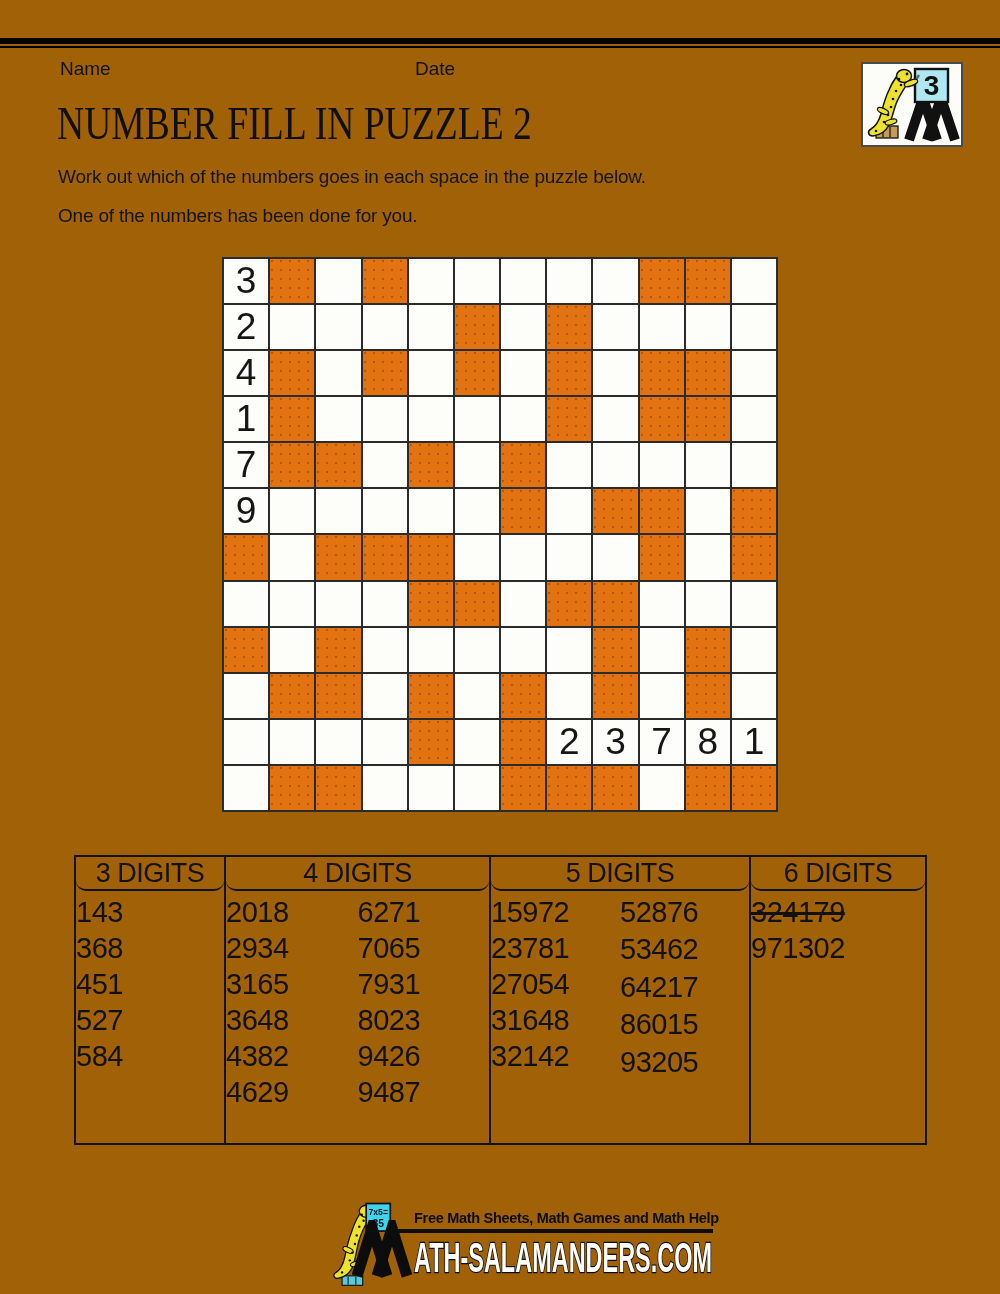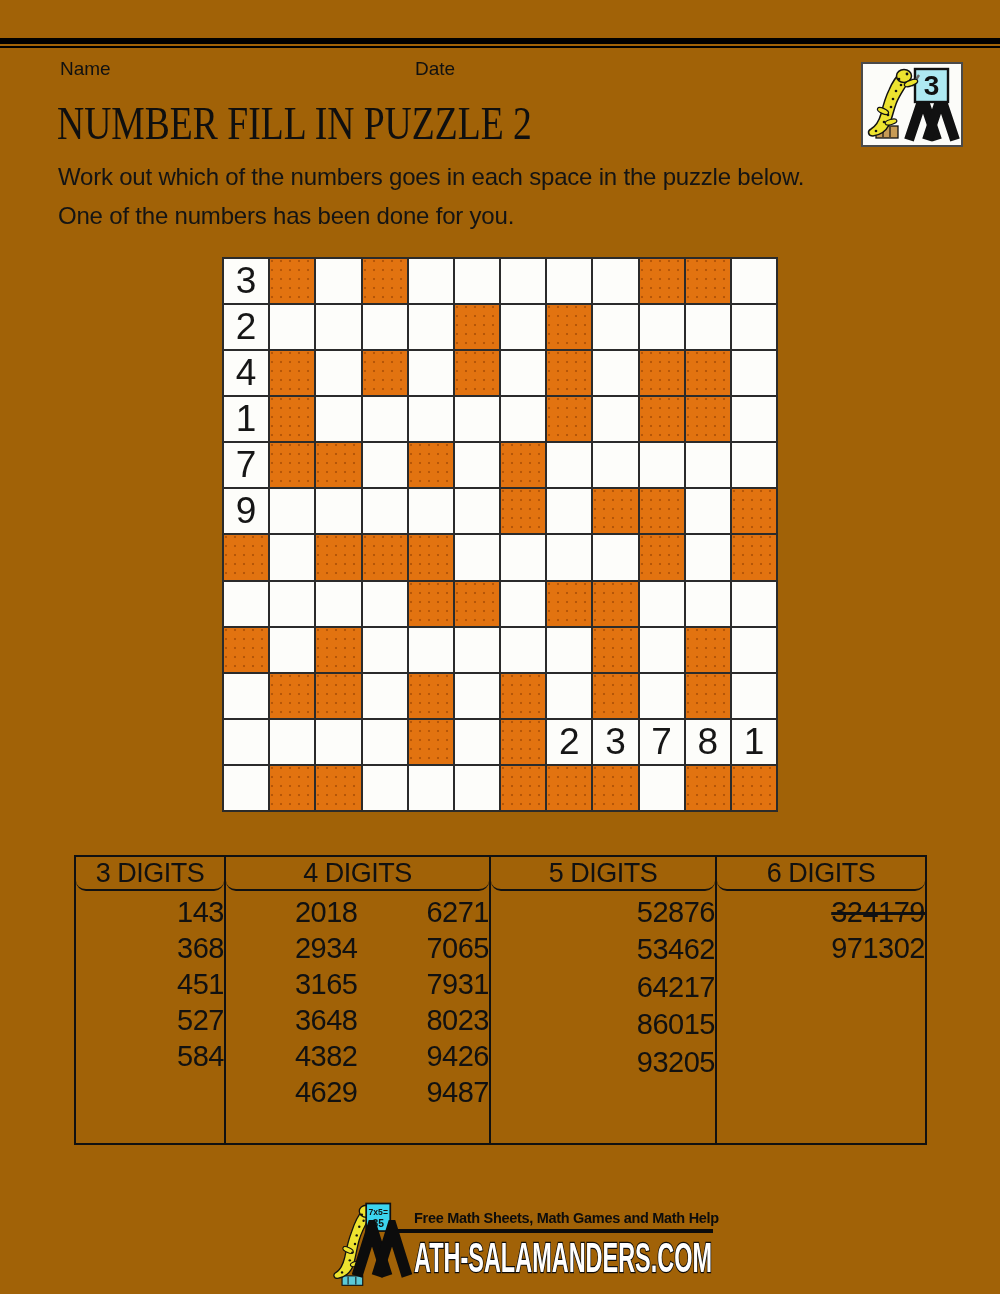--- a/index.html
+++ b/index.html
@@ -18,21 +18,21 @@
   .date-label { position: absolute; left: 415px; top: 58px; font-size: 19px; color: #111; }
 
   .page-title {
     position: absolute; left: 57px; top: 96px;
     font-family: "Liberation Serif", serif;
     font-size: 47px; color: #0f0f0f; white-space: nowrap;
     transform: scaleX(0.8); transform-origin: left top; letter-spacing: 0px;
   }
   .instructions {
     position: absolute; left: 58px; top: 158px;
-    font-size: 24px; color: #141414; line-height: 38.5px; letter-spacing: -0.2px;
+    font-size: 19px; color: #141414; line-height: 38.5px; letter-spacing: -0.2px;
   }
 
   
   .corner-logo {
     position: absolute; left: 861px; top: 62px; width: 102px; height: 85px;
     background: #fcfcf9; border: 2px solid #4a4a4a;
   }
 
   
   .pgrid {
@@ -52,28 +52,28 @@
     background-size: 9px 9px;
   }
 
   
   .ntable {
     position: absolute; left: 74px; top: 855px; width: 853px; height: 290px;
     border: 2px solid #111; display: flex; color: #111;
   }
   .ncol { display: flex; flex-direction: column; }
   .ncol + .ncol { border-left: 2px solid #111; }
-  .ncol.w1 { width: 148px; } .ncol.w2 { width: 265px; } .ncol.w3 { width: 226px; } .ncol.w4 { flex: 1; }
+  .ncol.w1 { width: 148px; } .ncol.w2 { width: 265px; } .ncol.w3 { width: 260px; } .ncol.w4 { flex: 1; }
   .nhead {
     height: 34px; border-bottom: 2px solid #111;
     display: flex; align-items: center; justify-content: center;
     font-size: 27px; letter-spacing: -0.5px; white-space: nowrap; border-radius: 10px;
   }
   .nbody { flex: 1; display: flex; padding-top: 3px; }
-  .nlist { flex: 1; text-align: right; }
+  .nlist { flex: 1; text-align: left; }
   .nitem { height: 36px; line-height: 36px; font-size: 29px; letter-spacing: -0.5px; }
   .nlist.stagger .nitem { height: 37.4px; line-height: 37.4px; }
   .nitem.struck { text-decoration: line-through; text-decoration-thickness: 2.5px; }
 
   
   .footer { position: absolute; left: 330px; top: 1198px; width: 400px; height: 92px; }
   .footer .mascot { position: absolute; left: 0; top: 2px; }
   .footer .tagline {
     position: absolute; left: 84px; top: 12px; width: 290px;
     text-align: right; font-size: 14.5px; font-weight: bold; color: #0c0c0c;
@@ -315,20 +315,27 @@
             <div class="nitem">7931</div>
             <div class="nitem">8023</div>
             <div class="nitem">9426</div>
             <div class="nitem">9487</div>
           </div>
         </div>
     </div>
     <div class="ncol w3">
       <div class="nhead">5 DIGITS</div>
       <div class="nbody">
+          <div class="nlist">
+            <div class="nitem">15972</div>
+            <div class="nitem">23781</div>
+            <div class="nitem">27054</div>
+            <div class="nitem">31648</div>
+            <div class="nitem">32142</div>
+          </div>
           <div class="nlist stagger">
             <div class="nitem">52876</div>
             <div class="nitem">53462</div>
             <div class="nitem">64217</div>
             <div class="nitem">86015</div>
             <div class="nitem">93205</div>
           </div>
         </div>
     </div>
     <div class="ncol w4">

